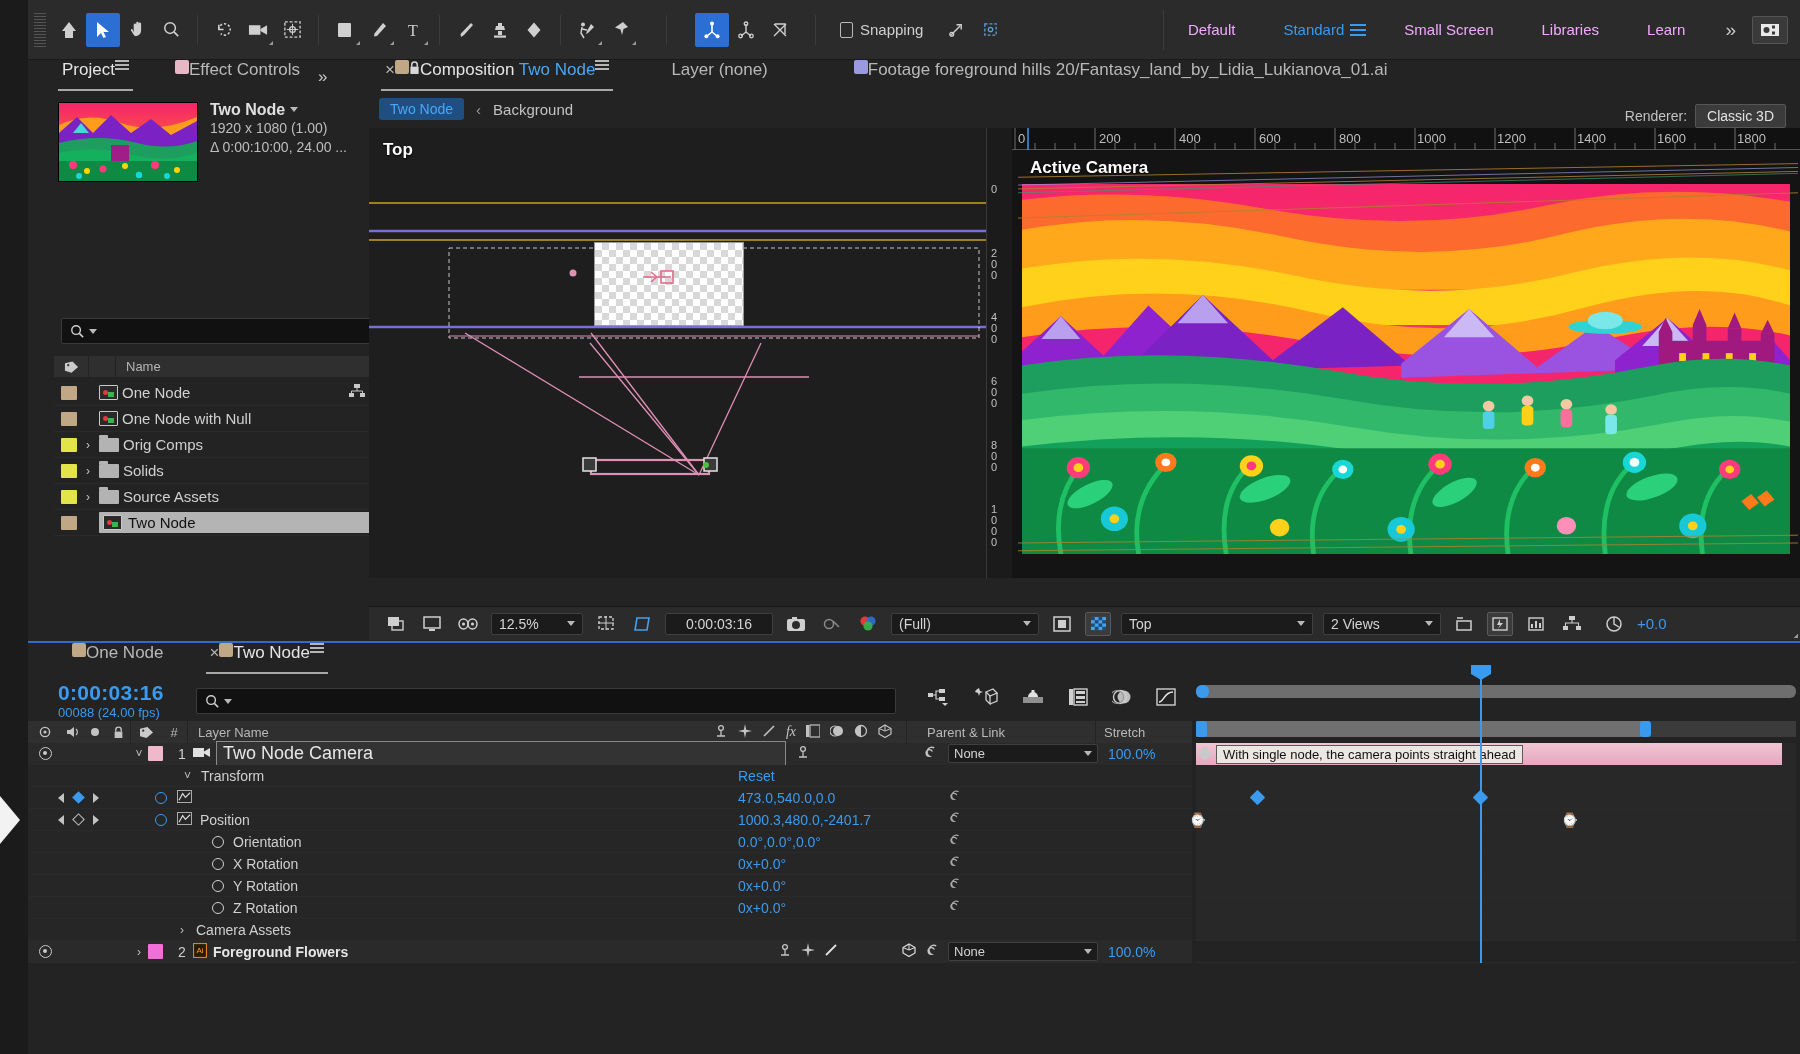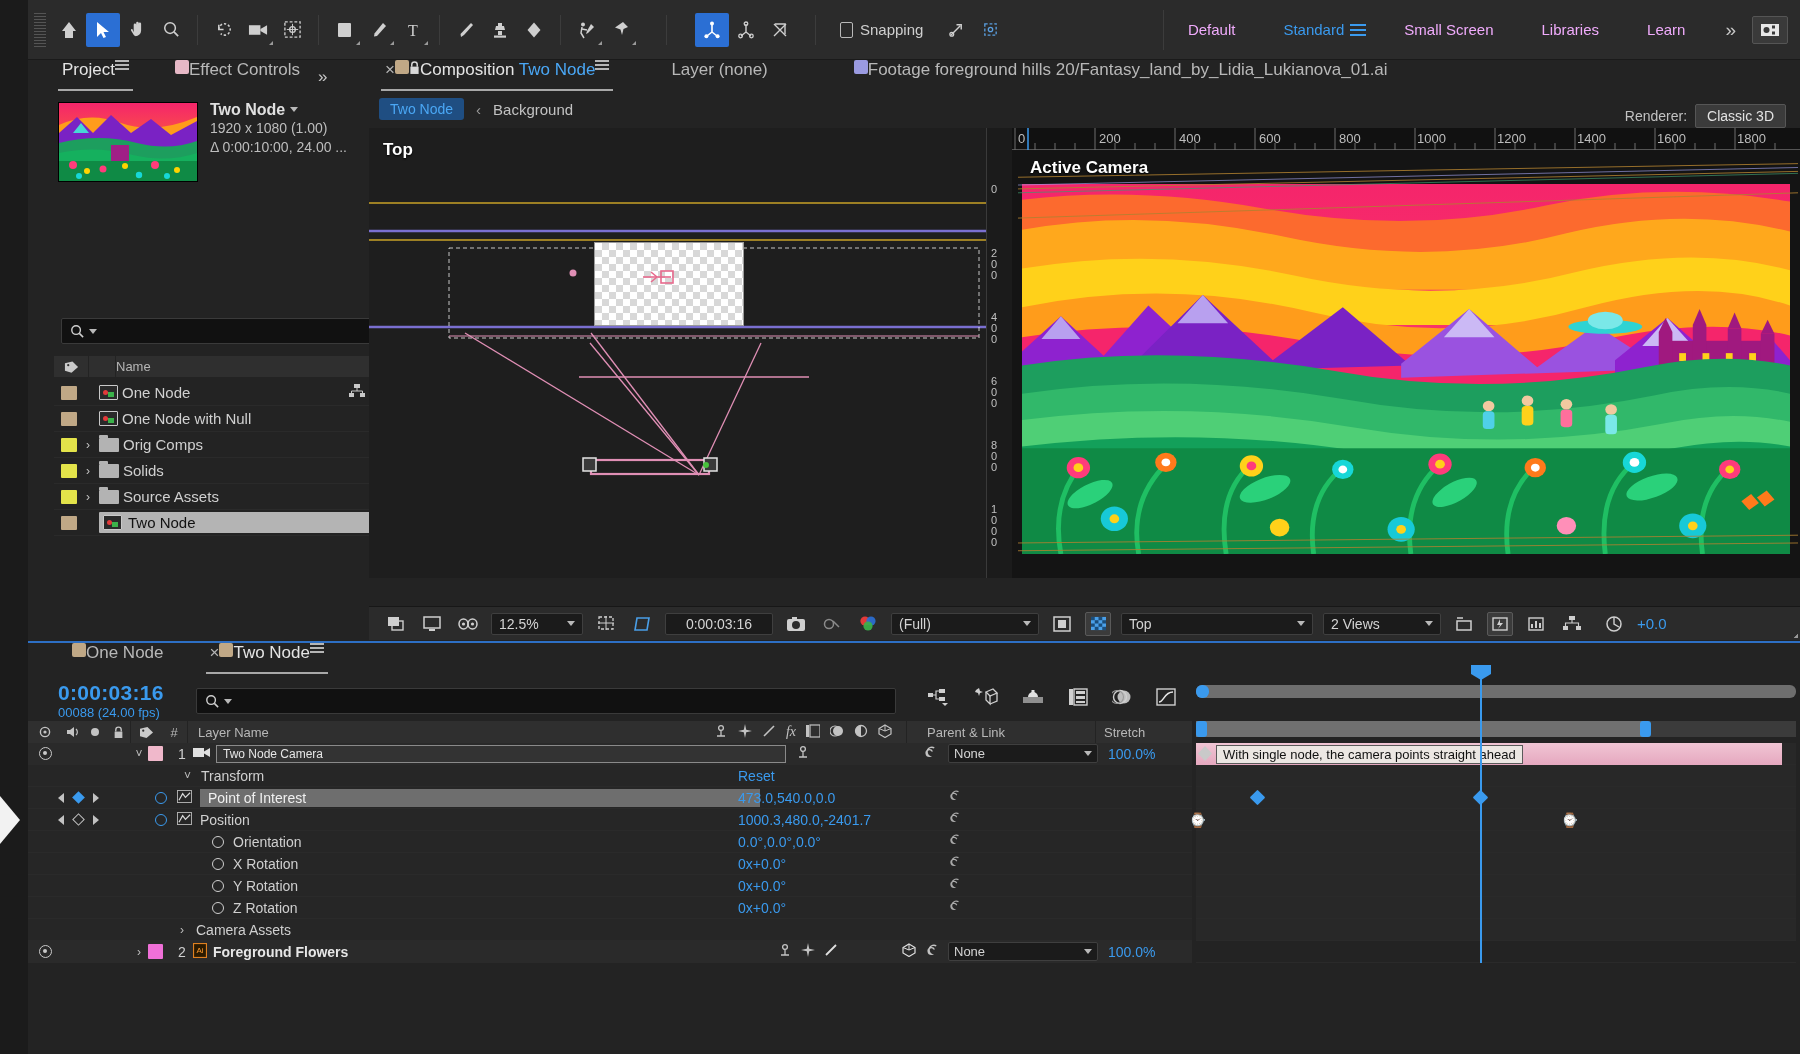--- a/index.html
+++ b/index.html
@@ -127,21 +127,21 @@
 
   
   #lt-head{ position:absolute; left:0; top:78px; width:1164px; height:22px; background:#2f2f2f;
             display:flex; align-items:center; font-size:13px; color:#b8b8b8; }
   .lrow{ position:absolute; left:0; width:1164px; height:22px; display:flex; align-items:center;
          font-size:14px; color:#cfcfcf; border-bottom:1px solid #2a2a2a; }
   .lrow.layer{ background:#2a2a2a; }
   .lrow.prop{ background:#262626; }
   .lrow.grp{ background:#262626; }
   .lrow .val{ color:#3a9aee; }
-  .namebox{ border:1px solid #8a8a8a; background:#333; padding:1px 6px; font-size:12px; color:#e6e6e6; }
+  .namebox{ border:1px solid #8a8a8a; background:#333; padding:1px 6px; font-size:18px; color:#e6e6e6; }
   .tkrow{ position:absolute; left:1168px; right:4px; height:22px; border-bottom:1px solid #2a2a2a; background:#282828; }
   .kf{ position:absolute; top:5px; width:11px; height:11px; background:#3a9aee;
        transform:rotate(45deg) ; border-radius:1px; }
   .hg{ position:absolute; top:4px; width:13px; height:14px; color:#b9b9b9; font-size:14px;
        display:flex;align-items:center;justify-content:center; }
   #marker{ position:absolute; height:22px; background:linear-gradient(#f0c5d4,#e5a8bf); }
   #marker .mk{ position:absolute; left:2px; top:3px; width:14px; height:15px; background:#c9c9c9;
                clip-path:polygon(50% 0,100% 50%,50% 100%,0 50%); }
   #marker .mtxt{ position:absolute; left:20px; top:2px; background:#ece7e3; border:1px solid #5a5a5a;
                  color:#111; font-size:13px; padding:1px 6px; white-space:nowrap; }
@@ -409,21 +409,21 @@
   <div id="col-head">
     <span style="width:34px;display:flex;justify-content:center">
       <svg width="15" height="14" viewBox="0 0 16 14">
             <path d="M1 3 L9 1 L15 7 L8 13 L1 11Z" fill="#cacaca"></path>
             <circle cx="4.5" cy="5" r="1.2" fill="#2f2f2f"></circle>
           </svg>
     </span>
     <span class="divider"></span>
     <span style="width:26px"></span>
     <span class="divider"></span>
-    <span style="">Name</span>
+    <span style="margin-left:10px">Name</span>
   </div>
 
   <div class="prow" style="top:320px">
     <span class="lbl-sq" style="background:#c0a886"></span>
     <span class="disc"></span>
     <span class="compicon"></span>
     <span class="nm">One Node</span>
     <span style="margin-left:auto;margin-right:6px">
       <svg width="16" height="14" viewBox="0 0 16 14">
             <rect x="5" y="0" width="6" height="4" fill="#c9c9c9"></rect>
@@ -1148,21 +1148,20 @@
     <span class="dia" style="margin:0 10px"></span>
     <span class="arwR"></span>
     <span style="width:56px"></span>
     <span class="stopw on"></span>
     <span style="margin-left:10px">
       <svg width="15" height="13" viewBox="0 0 16 14">
             <rect x="0.5" y="0.5" width="15" height="13" fill="none" stroke="#b5b5b5" stroke-width="1"></rect>
             <path d="M2 11 L6 4 L9 8 L14 3" fill="none" stroke="#d8d8d8" stroke-width="1.3"></path>
           </svg>
     </span>
-    <span style="margin-left:8px;background:#6e6e6e;color:#f0f0f0;padding:1px 8px;width:560px">Point of Interest</span>
     <span class="val" style="position:absolute;left:710px">473.0,540.0,0.0</span>
     <span style="position:absolute;left:920px">
       <svg width="14" height="14" viewBox="0 0 16 16">
             <path d="M12 3 a5 5 0 10-5 9 a3.5 3.5 0 113-5" fill="none" stroke="#a9a9a9" stroke-width="1.4"></path>
           </svg>
     </span>
   </div>
 
   <div class="lrow prop" style="top:166px">
     <span style="width:30px"></span>

